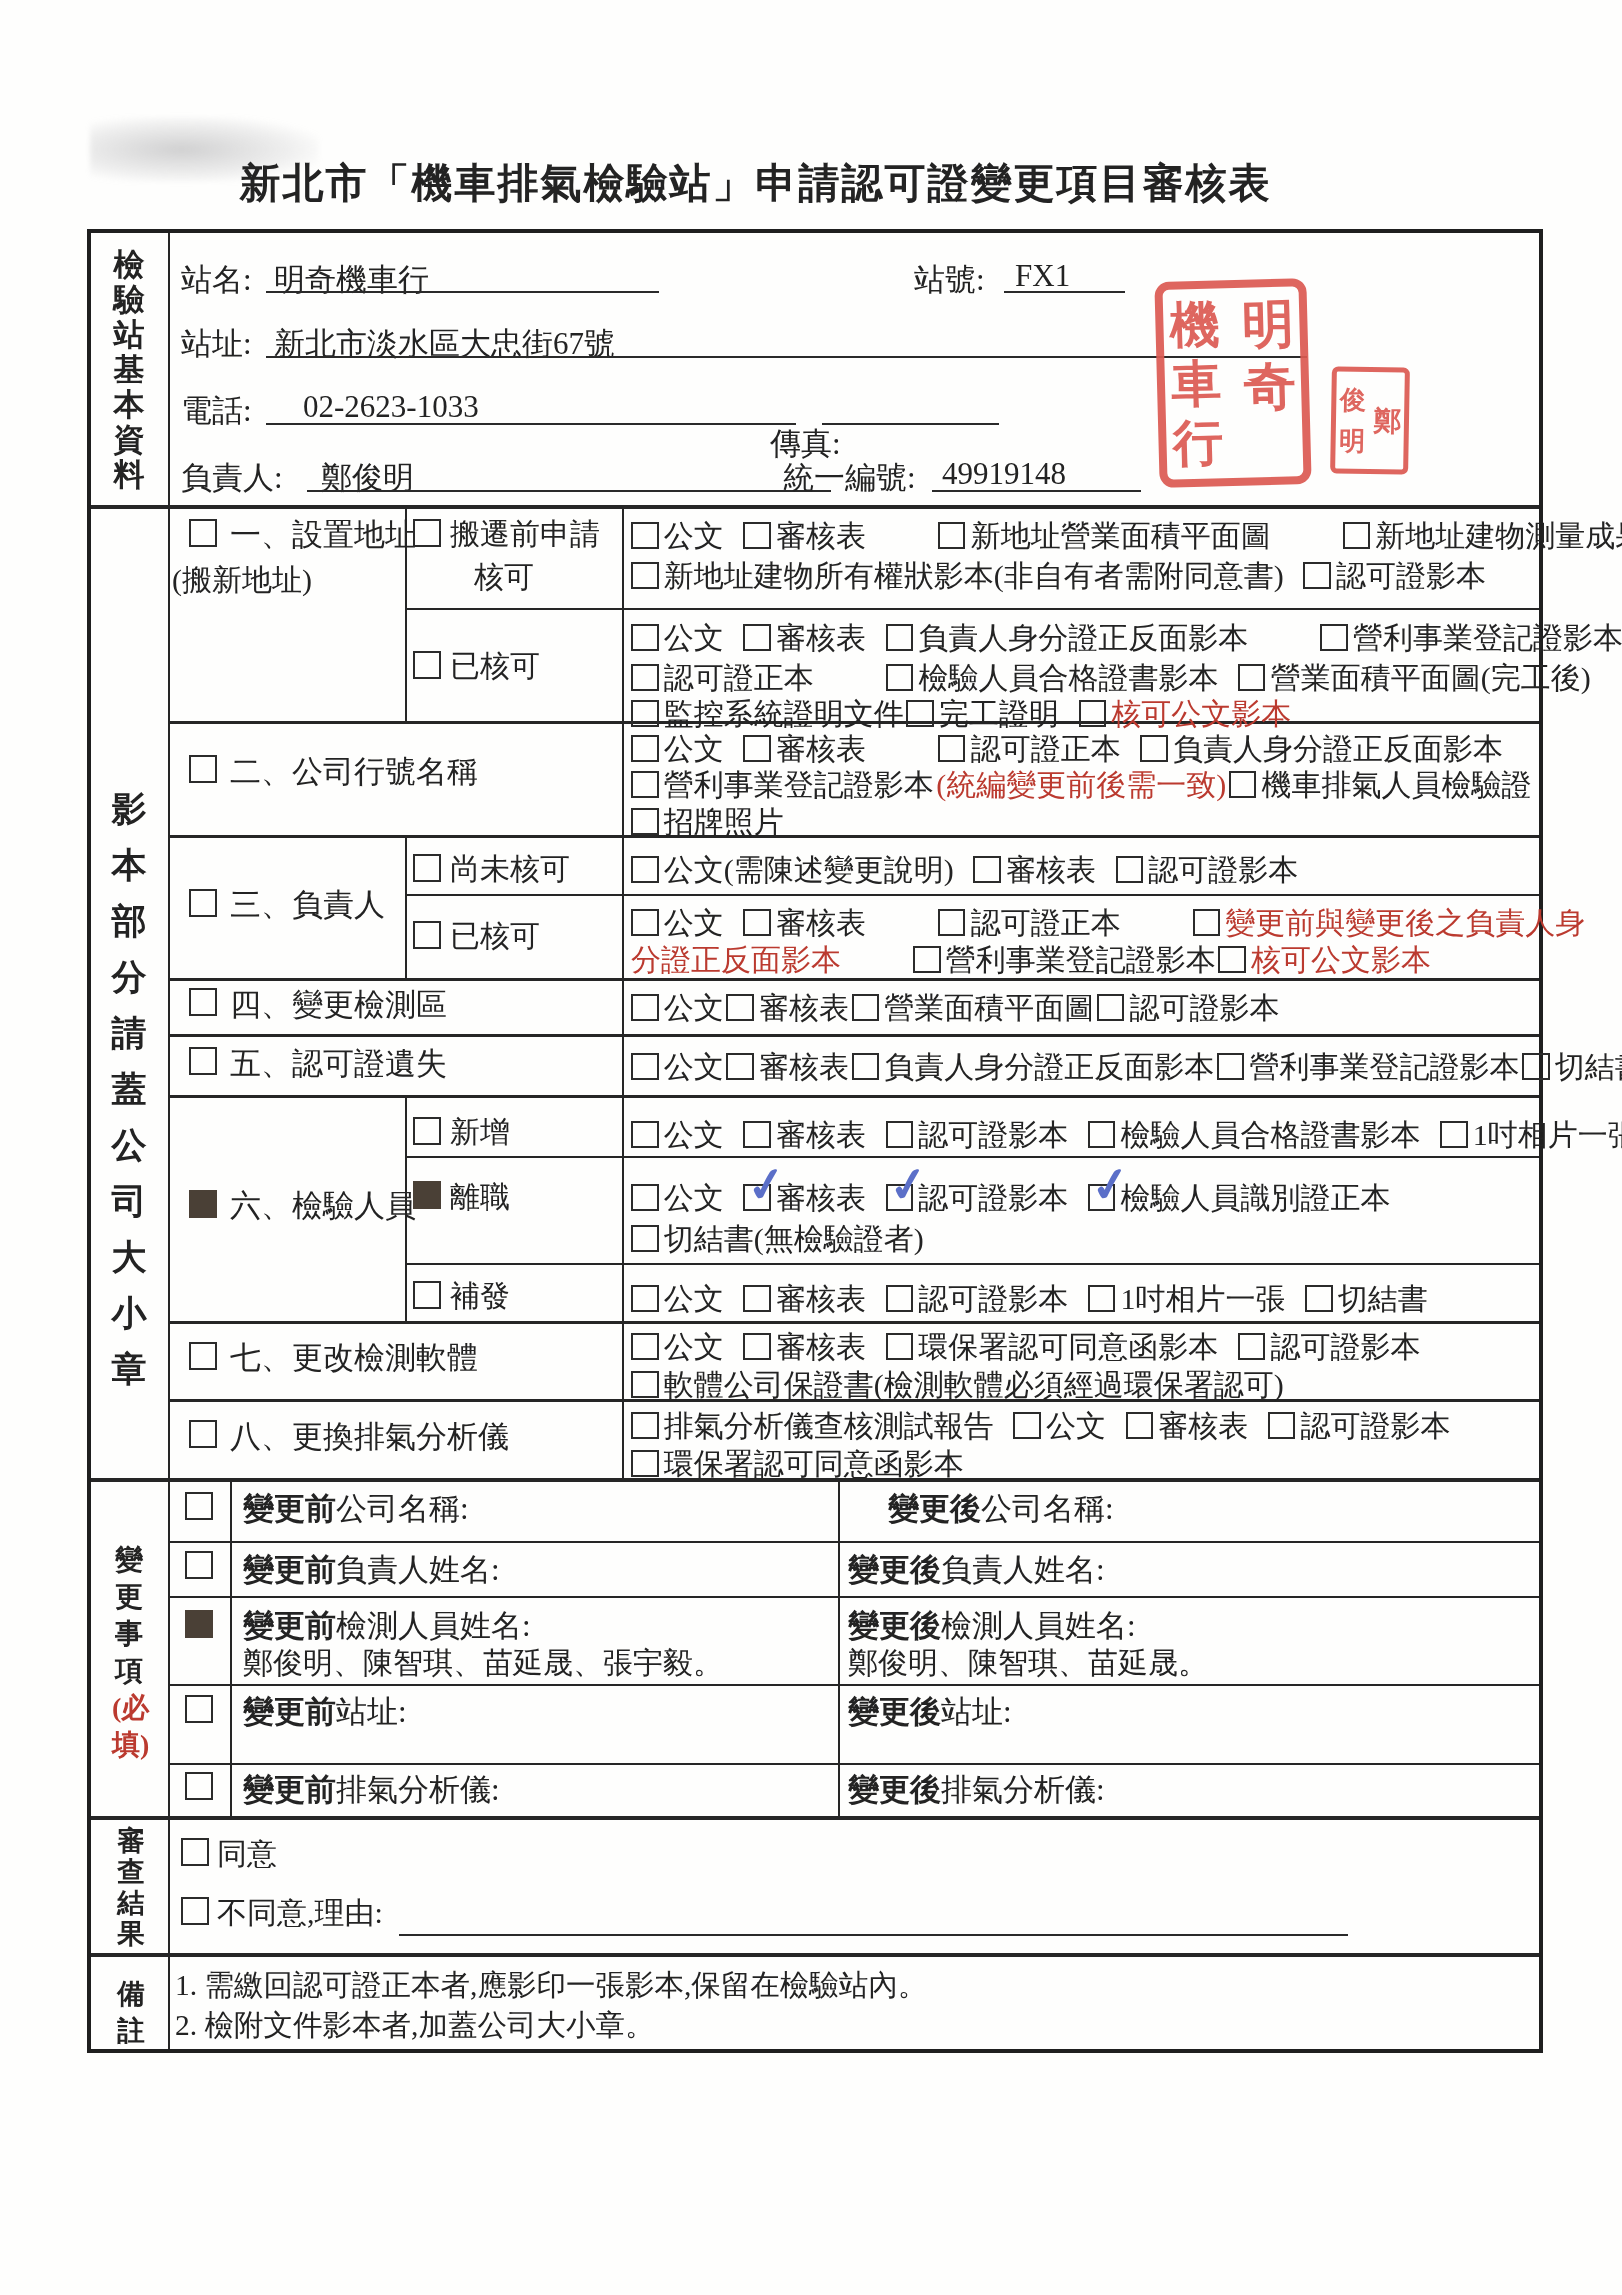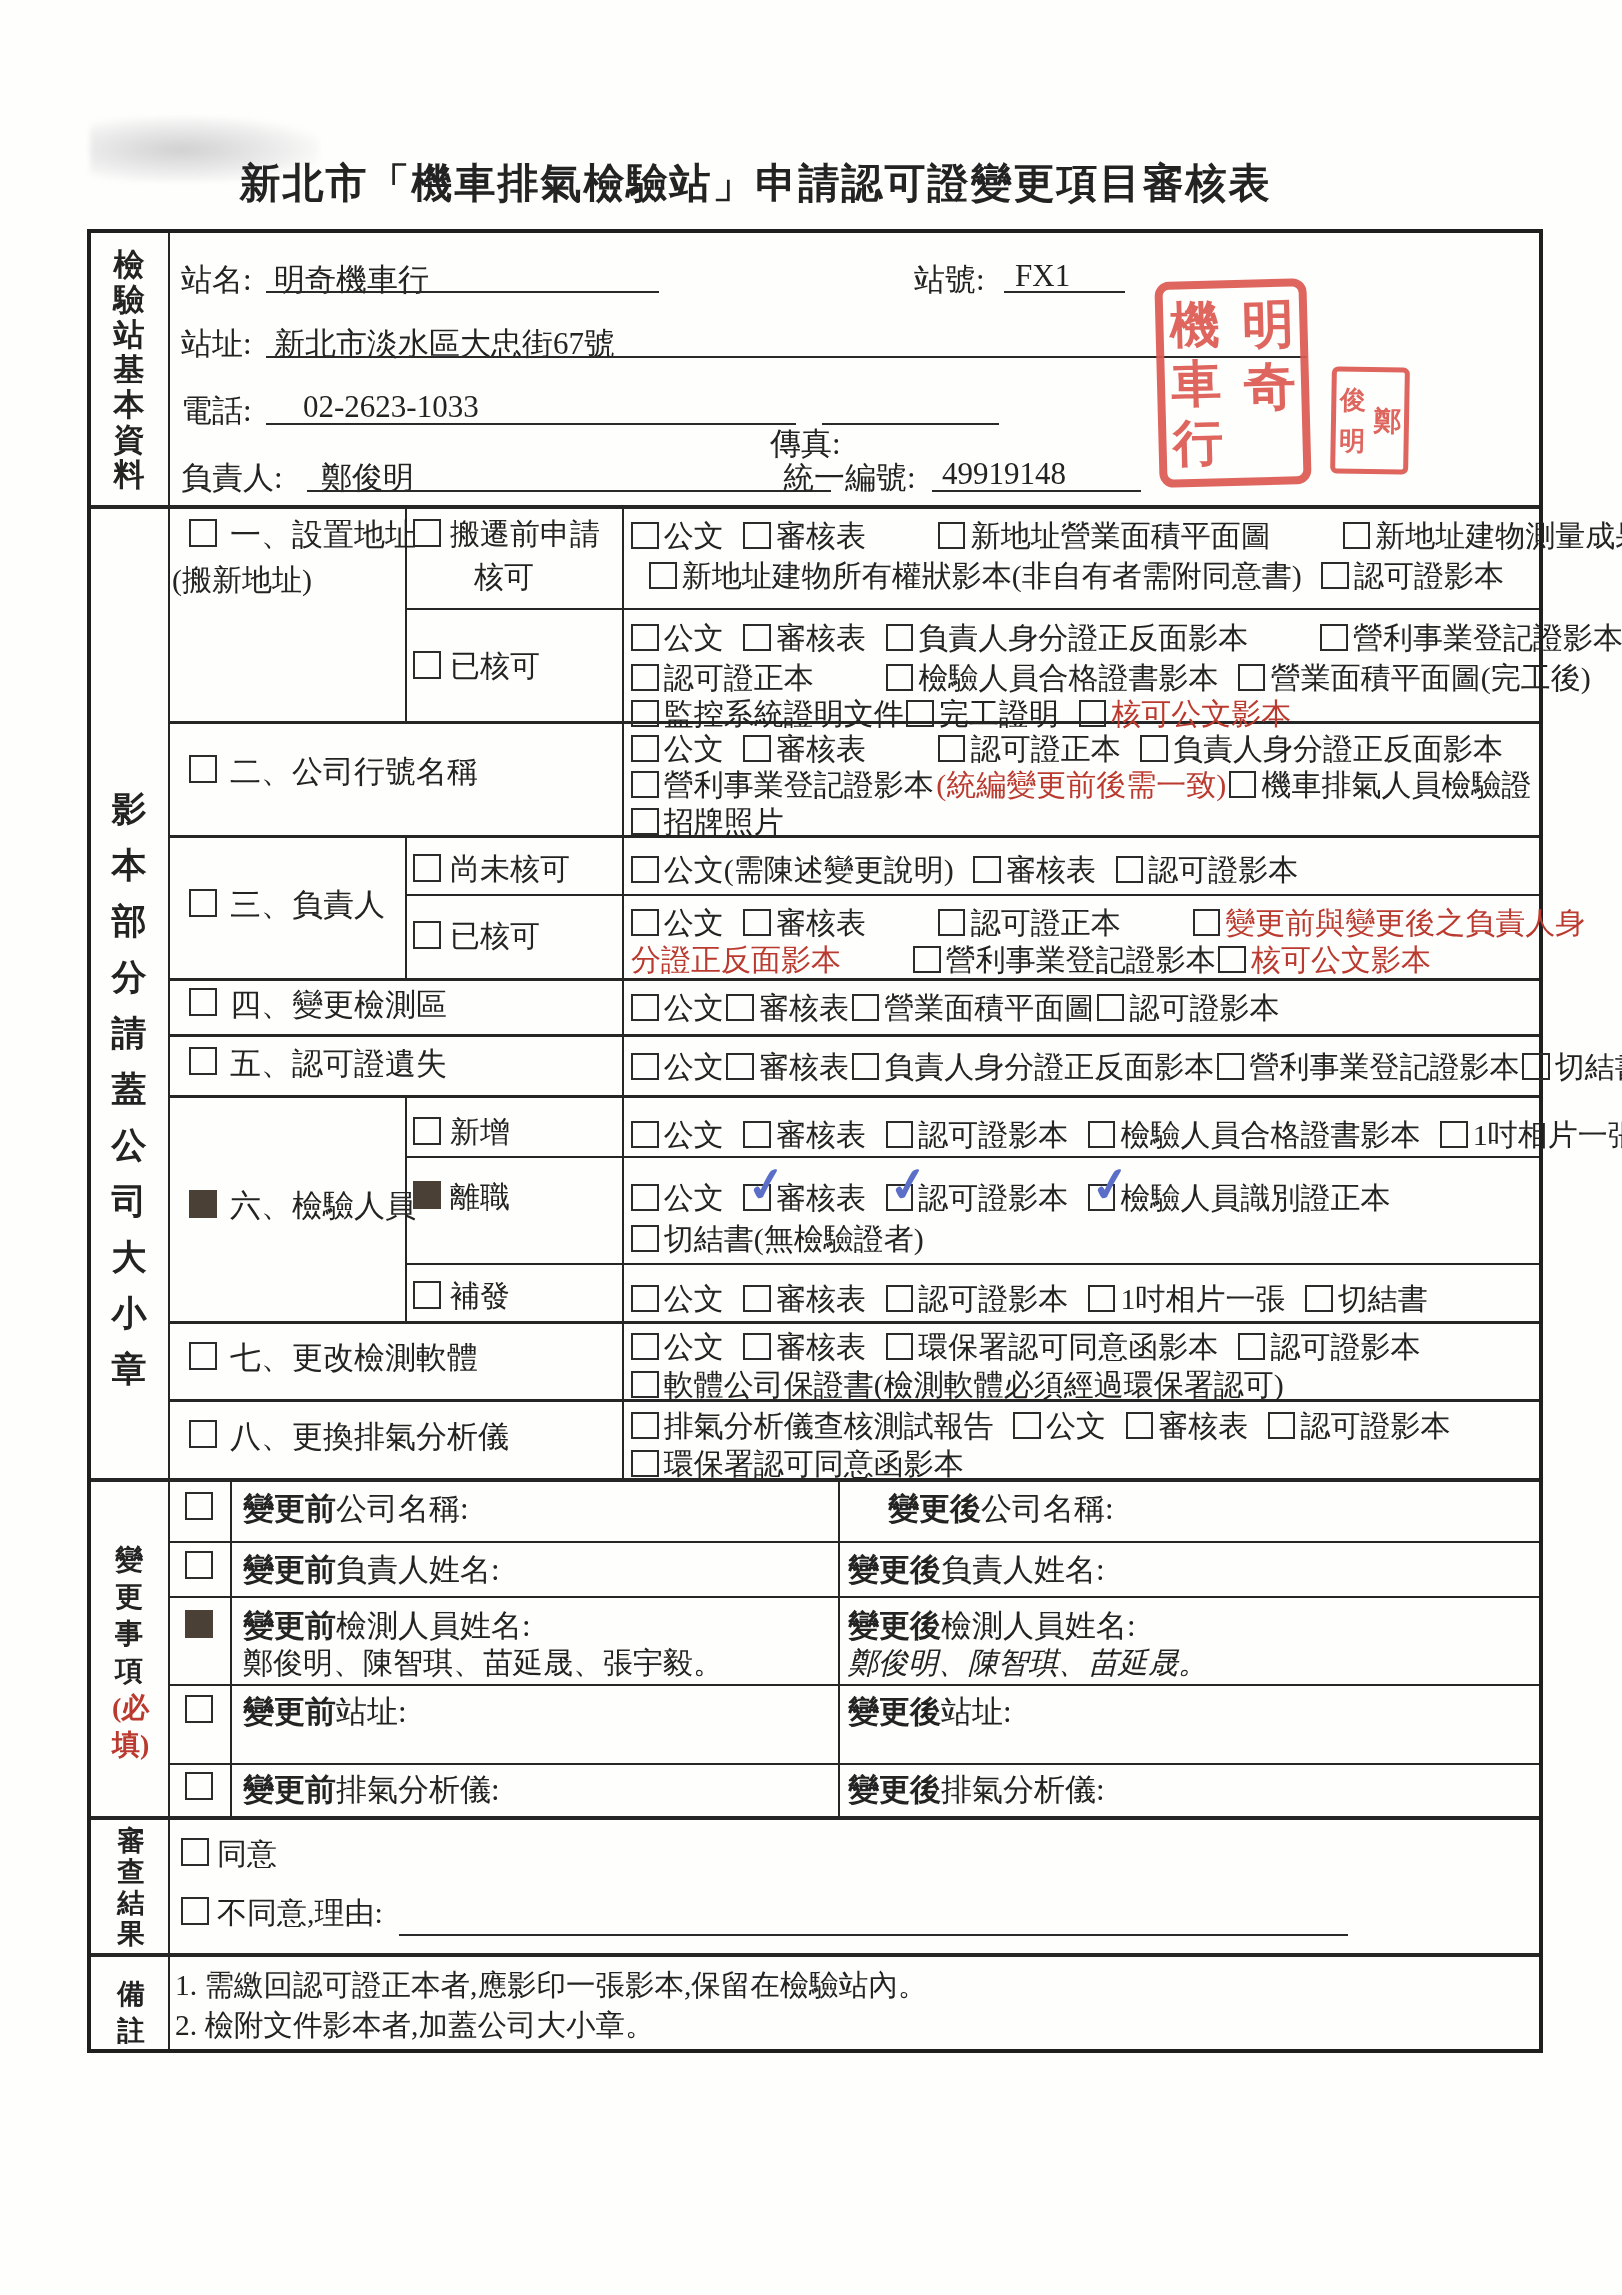--- a/index.html
+++ b/index.html
@@ -181,21 +181,21 @@
     </div>
 
     <span class="cb filled" style="position:absolute;left:94px;top:1377px;"></span>
     <div class="lab" style="left:152px;top:1372px;">
       <span class="chpre">變更前</span><span class="chfield">檢測人員姓名:</span>
     </div>
     <div class="names" style="left:152px;top:1410px;">鄭俊明、陳智琪、苗延晟、張宇毅。</div>
     <div class="lab" style="left:757px;top:1372px;">
       <span class="chpre">變更後</span><span class="chfield">檢測人員姓名:</span>
     </div>
-    <div class="names" style="left:757px;top:1410px;font-style:italic;">鄭俊明、陳智琪、苗延晟。</div>
+    <div class="names" style="left:757px;top:1410px;">鄭俊明、陳智琪、苗延晟。</div>
 
     <span class="cb" style="position:absolute;left:94px;top:1462px;"></span>
     <div class="lab" style="left:152px;top:1458px;">
       <span class="chpre">變更前</span><span class="chfield">站址:</span>
     </div>
     <div class="lab" style="left:757px;top:1458px;">
       <span class="chpre">變更後</span><span class="chfield">站址:</span>
     </div>
 
     <span class="cb" style="position:absolute;left:94px;top:1539px;"></span>
@@ -209,21 +209,21 @@
     <span class="cb" style="position:absolute;left:90px;top:1605px;"></span>
     <div class="lab" style="left:126px;top:1601px;font-size:30px;">同意</div>
     <span class="cb" style="position:absolute;left:90px;top:1664px;"></span>
     <div class="lab" style="left:126px;top:1660px;font-size:30px;">不同意,理由:</div>
     <div class="ul" style="left:308px;top:1701px;width:949px;"></div>
 
     <div class="lab" style="left:84px;top:1733px;font-size:29.5px;">1. 需繳回認可證正本者,應影印一張影本,保留在檢驗站內。</div>
     <div class="lab" style="left:84px;top:1773px;font-size:29.5px;">2. 檢附文件影本者,加蓋公司大小章。</div>
 
   <div class="line" style="left: 540px; top: 283px;"><span class="seg"><span class="cb"></span><span class="lbl">公文</span></span><span class="seg w"><span class="cb"></span><span class="lbl">審核表</span></span><span class="seg w"><span class="cb"></span><span class="lbl">新地址營業面積平面圖</span></span><span class="seg"><span class="cb"></span><span class="lbl">新地址建物測量成果圖</span></span></div>
-      <div class="line" style="left: 558px; top: 323px;"><span class="seg"><span class="cb"></span><span class="lbl">新地址建物所有權狀影本(非自有者需附同意書)</span></span><span class="seg"><span class="cb"></span><span class="lbl">認可證影本</span></span></div>
+      <div class="line" style="left: 540px; top: 323px;"><span class="seg"><span class="cb"></span><span class="lbl">新地址建物所有權狀影本(非自有者需附同意書)</span></span><span class="seg"><span class="cb"></span><span class="lbl">認可證影本</span></span></div>
       <div class="line" style="left: 540px; top: 385px;"><span class="seg"><span class="cb"></span><span class="lbl">公文</span></span><span class="seg"><span class="cb"></span><span class="lbl">審核表</span></span><span class="seg w"><span class="cb"></span><span class="lbl">負責人身分證正反面影本</span></span><span class="seg"><span class="cb"></span><span class="lbl">營利事業登記證影本</span></span></div>
       <div class="line" style="left: 540px; top: 425px;"><span class="seg w"><span class="cb"></span><span class="lbl">認可證正本</span></span><span class="seg"><span class="cb"></span><span class="lbl">檢驗人員合格證書影本</span></span><span class="seg"><span class="cb"></span><span class="lbl">營業面積平面圖(完工後)</span></span></div>
       <div class="line" style="left: 540px; top: 461px;"><span class="seg n"><span class="cb"></span><span class="lbl">監控系統證明文件</span></span><span class="seg"><span class="cb"></span><span class="lbl">完工證明</span></span><span class="seg"><span class="cb"></span><span class="lbl red">核可公文影本</span></span></div>
       <div class="line" style="left: 540px; top: 496px;"><span class="seg"><span class="cb"></span><span class="lbl">公文</span></span><span class="seg w"><span class="cb"></span><span class="lbl">審核表</span></span><span class="seg"><span class="cb"></span><span class="lbl">認可證正本</span></span><span class="seg"><span class="cb"></span><span class="lbl">負責人身分證正反面影本</span></span></div>
       <div class="line" style="left: 540px; top: 532px;"><span class="seg n"><span class="cb"></span><span class="lbl">營利事業登記證影本</span></span><span class="seg n"><span class="lbl red">(統編變更前後需一致)</span></span><span class="seg"><span class="cb"></span><span class="lbl">機車排氣人員檢驗證</span></span></div>
       <div class="line" style="left: 540px; top: 569px;"><span class="seg"><span class="cb"></span><span class="lbl">招牌照片</span></span></div>
       <div class="line" style="left: 540px; top: 617px;"><span class="seg"><span class="cb"></span><span class="lbl">公文(需陳述變更說明)</span></span><span class="seg"><span class="cb"></span><span class="lbl">審核表</span></span><span class="seg"><span class="cb"></span><span class="lbl">認可證影本</span></span></div>
       <div class="line" style="left: 540px; top: 670px;"><span class="seg"><span class="cb"></span><span class="lbl">公文</span></span><span class="seg w"><span class="cb"></span><span class="lbl">審核表</span></span><span class="seg w"><span class="cb"></span><span class="lbl">認可證正本</span></span><span class="seg"><span class="cb"></span><span class="lbl red">變更前與變更後之負責人身</span></span></div>
       <div class="line" style="left: 540px; top: 707px;"><span class="seg w"><span class="lbl red">分證正反面影本</span></span><span class="seg n"><span class="cb"></span><span class="lbl">營利事業登記證影本</span></span><span class="seg"><span class="cb"></span><span class="lbl red">核可公文影本</span></span></div>
       <div class="line" style="left: 540px; top: 755px;"><span class="seg n"><span class="cb"></span><span class="lbl">公文</span></span><span class="seg n"><span class="cb"></span><span class="lbl">審核表</span></span><span class="seg n"><span class="cb"></span><span class="lbl">營業面積平面圖</span></span><span class="seg"><span class="cb"></span><span class="lbl">認可證影本</span></span></div>

